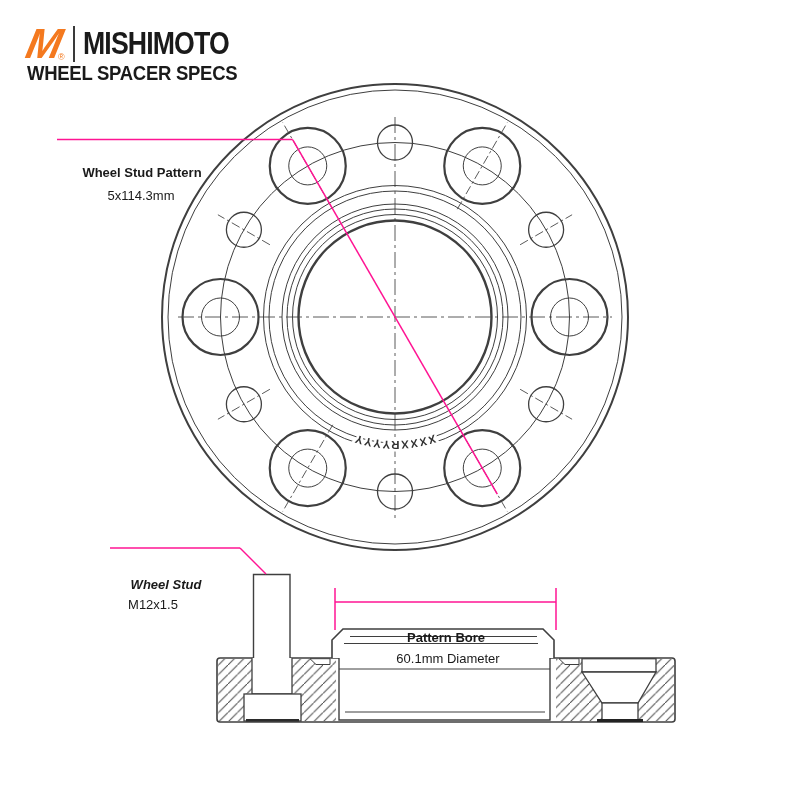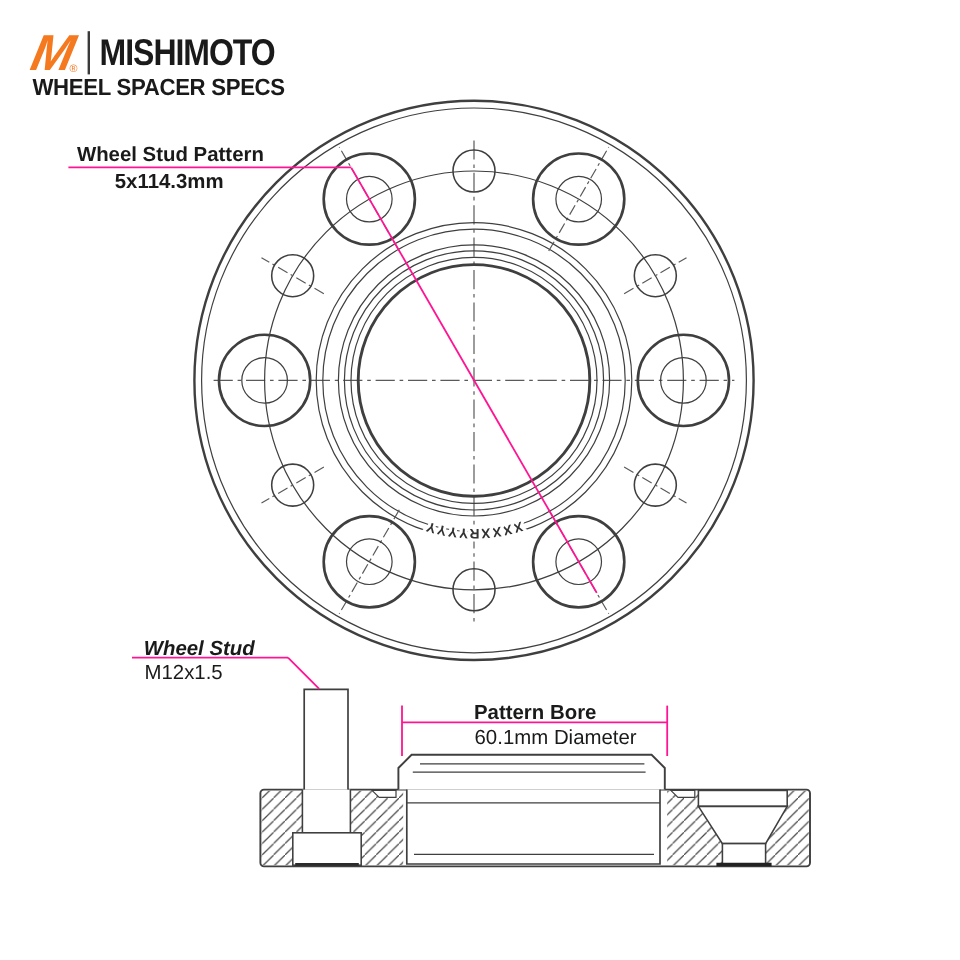--- a/index.html
+++ b/index.html
@@ -14,21 +14,21 @@
   
   .brandrow{position:absolute;left:27px;top:22px;display:flex;align-items:center;height:44px;}
   .logo-m{display:inline-block;font-style:italic;font-weight:bold;font-size:42px;line-height:40px;
           color:var(--color-brand);transform:skewX(-12deg);letter-spacing:-2px;}
   .reg{font-size:9px;color:var(--color-brand);align-self:flex-end;margin:0 4px 4px -2px;font-style:normal;}
   .bar{width:2.5px;height:36px;background:#3a3a3a;margin:0 8px 0 4px;}
   .brand{font-size:31px;font-weight:900;letter-spacing:-1px;transform:scaleX(.86);transform-origin:left center;white-space:nowrap;}
   .subtitle{position:absolute;left:27px;top:62px;font-size:19.5px;font-weight:700;letter-spacing:-.3px;
             transform:scaleX(.95);transform-origin:left center;white-space:nowrap;}
   
-  .lbl{position:absolute;width:170px;text-align:center;font-size:17px;line-height:15px;white-space:nowrap;}
+  .lbl{position:absolute;width:170px;text-align:center;font-size:13px;line-height:15px;white-space:nowrap;margin-top:44px;}
   .lbl.b{font-weight:700;}
   
   svg{position:absolute;left:0;top:0;}
   .k1 {stroke:var(--color-line);stroke-width:1;fill:none;}
   .k13{stroke:var(--color-line);stroke-width:1.3;fill:none;}
   .k14{stroke:var(--color-line);stroke-width:1.4;fill:none;}
   .k16{stroke:var(--color-line);stroke-width:1.6;fill:none;}
   .k2 {stroke:var(--color-line);stroke-width:2;fill:none;}
   .k22{stroke:var(--color-line);stroke-width:2.2;fill:none;}
   .k24{stroke:var(--color-line);stroke-width:2.4;fill:none;}
@@ -165,21 +165,21 @@
       <path class="pink" d="M292.8,139.9 L497.3,494.1"></path>
       <path class="pink" d="M110,548 H240"></path>
       <path class="pink" d="M240,548 L266,574"></path>
       <path class="pink" d="M335,602 H556"></path>
       <path class="pink" d="M335,588 V630"></path>
       <path class="pink" d="M556,588 V630"></path>
     </g>
   </svg>
 
   <div class="lbl b" style="left:57px;top:121px;">Wheel Stud Pattern</div>
-  <div class="lbl" style="left:56px;top:144px;font-weight:bold;">5x114.3mm</div>
+  <div class="lbl" style="left:56px;top:144px;">5x114.3mm</div>
 
   <div class="lbl b" style="left:81px;top:533px;font-style:italic;">Wheel Stud</div>
   <div class="lbl" style="left:68px;top:553px;">M12x1.5</div>
 
   <div class="lbl b" style="left:361px;top:586px;">Pattern Bore</div>
-  <div class="lbl" style="left:378px;top:607px;">60.1mm Diameter</div>
+  <div class="lbl" style="left:363px;top:607px;">60.1mm Diameter</div>
 
 </div>
 
 </body></html>

